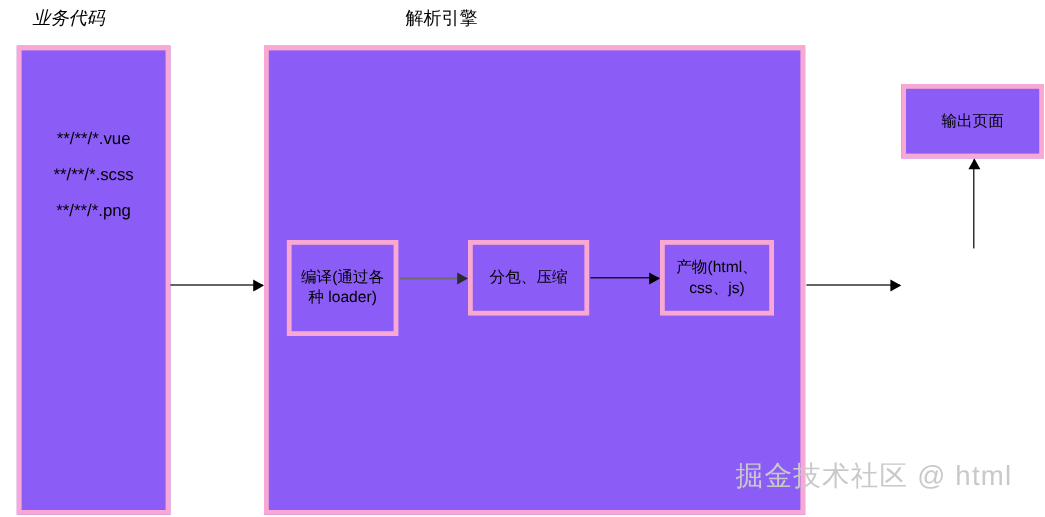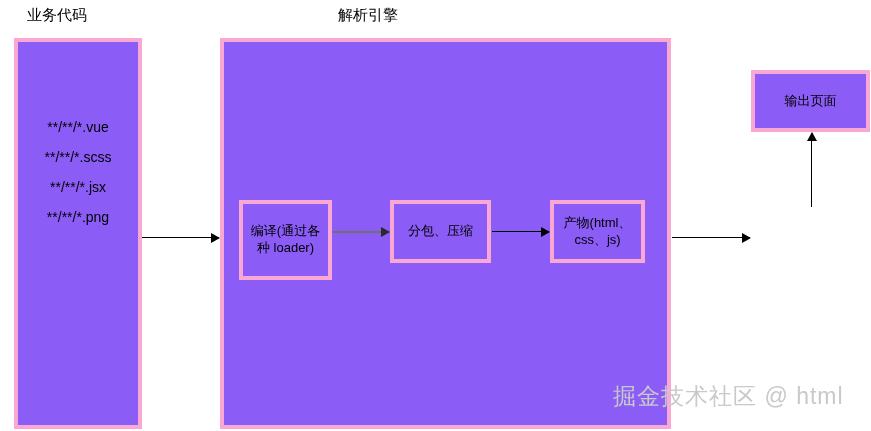--- a/index.html
+++ b/index.html
@@ -40,28 +40,28 @@
   #box-business-code {
     left: 14px;
     top: 38px;
     width: 128px;
     height: 391px;
     display: block;
   }
   #business-code-title {
     left: 27px;
     top: 6px;
+    font-style: italic;
   }
   #file-pattern-list {
     position: absolute;
     left: 14px;
     top: 100px;
     width: 128px;
     text-align: center;
-    margin-top: 12px;
   }
   #file-pattern-list .pattern {
     font-size: 14px;
     line-height: 30px;
     color: #000000;
     white-space: nowrap;
   }
 
   
   #box-parse-engine {
@@ -178,21 +178,20 @@
 
 <div id="canvas">
 
   <div class="label" id="business-code-title">业务代码</div>
 
   <div class="box" id="box-business-code"></div>
 
   <div id="file-pattern-list">
     <div class="pattern">**/**/*.vue</div>
     <div class="pattern">**/**/*.scss</div>
-    <div class="pattern">**/**/*.jsx</div>
     <div class="pattern">**/**/*.png</div>
   </div>
 
   <div class="label" id="parse-engine-title">解析引擎</div>
 
   <div class="box" id="box-parse-engine"></div>
 
   <div class="box process-box" id="box-compile">编译(通过各种 loader)</div>
 
   <div class="box process-box" id="box-chunk-compress">分包、压缩</div>

